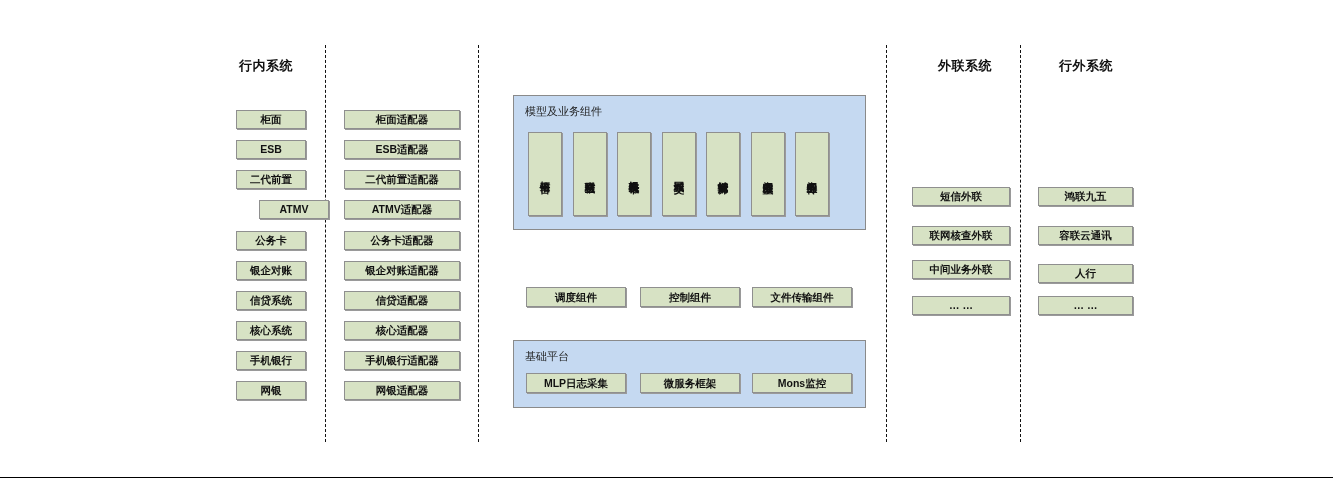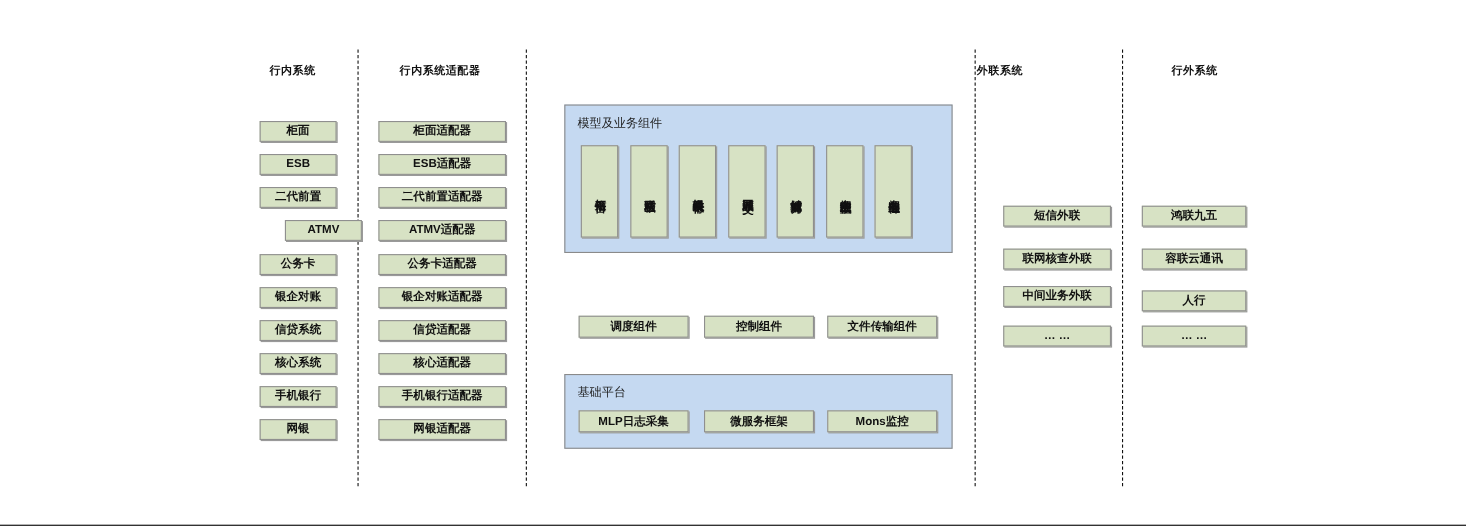--- a/index.html
+++ b/index.html
@@ -22,21 +22,21 @@
     top: 0;
     width: 1333px;
     height: 483px;
   }
 
   
   .abs { position: absolute; box-sizing: border-box; }
 
   
   .col-header {
-    font-size: 10px;
+    font-size: 13px;
     font-weight: bold;
     text-align: center;
     letter-spacing: 0.5px;
     color: #111111;
     white-space: nowrap;
   }
 
   
   .divider {
     border-left: 1.4px dashed #111111;
@@ -103,24 +103,23 @@
     border-top: 1.6px solid #000000;
   }
 </style>
 </head>
 <body>
 
 <div id="canvas">
 
   <div class="abs col-header" style="left:206px; top:57px; width:120px;">行内系统</div>
 
-  <div class="abs col-header" style="left:330px; top:57px; width:140px;">行内系统适配器</div>
 
 
-  <div class="abs col-header" style="left:849px; top:57px; width:120px;">外联系统</div>
+  <div class="abs col-header" style="left:872px; top:57px; width:120px;text-align:right;">外联系统</div>
 
   <div class="abs col-header" style="left:1026px; top:57px; width:120px;">行外系统</div>
 
   <div class="abs divider" style="left:325px; top:45px; height:397px;"></div>
   <div class="abs divider" style="left:478px; top:45px; height:397px;"></div>
   <div class="abs divider" style="left:886px; top:45px; height:397px;"></div>
   <div class="abs divider" style="left:1020px; top:45px; height:397px;"></div>
 
   <div class="abs node" style="left:236px; top:110px; width:70px; height:19px;">柜面</div>
   <div class="abs node" style="left:236px; top:140px; width:70px; height:19px;">ESB</div>

